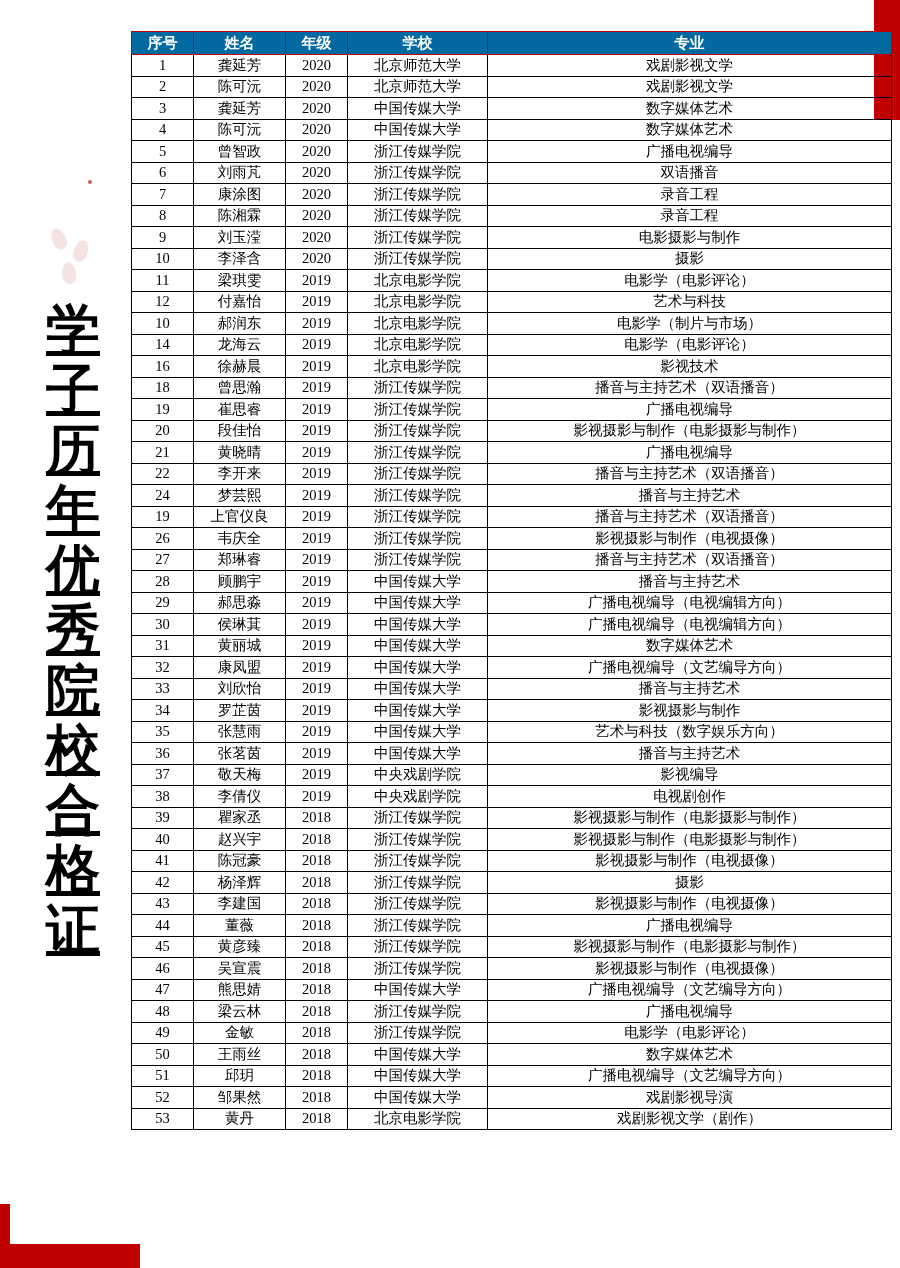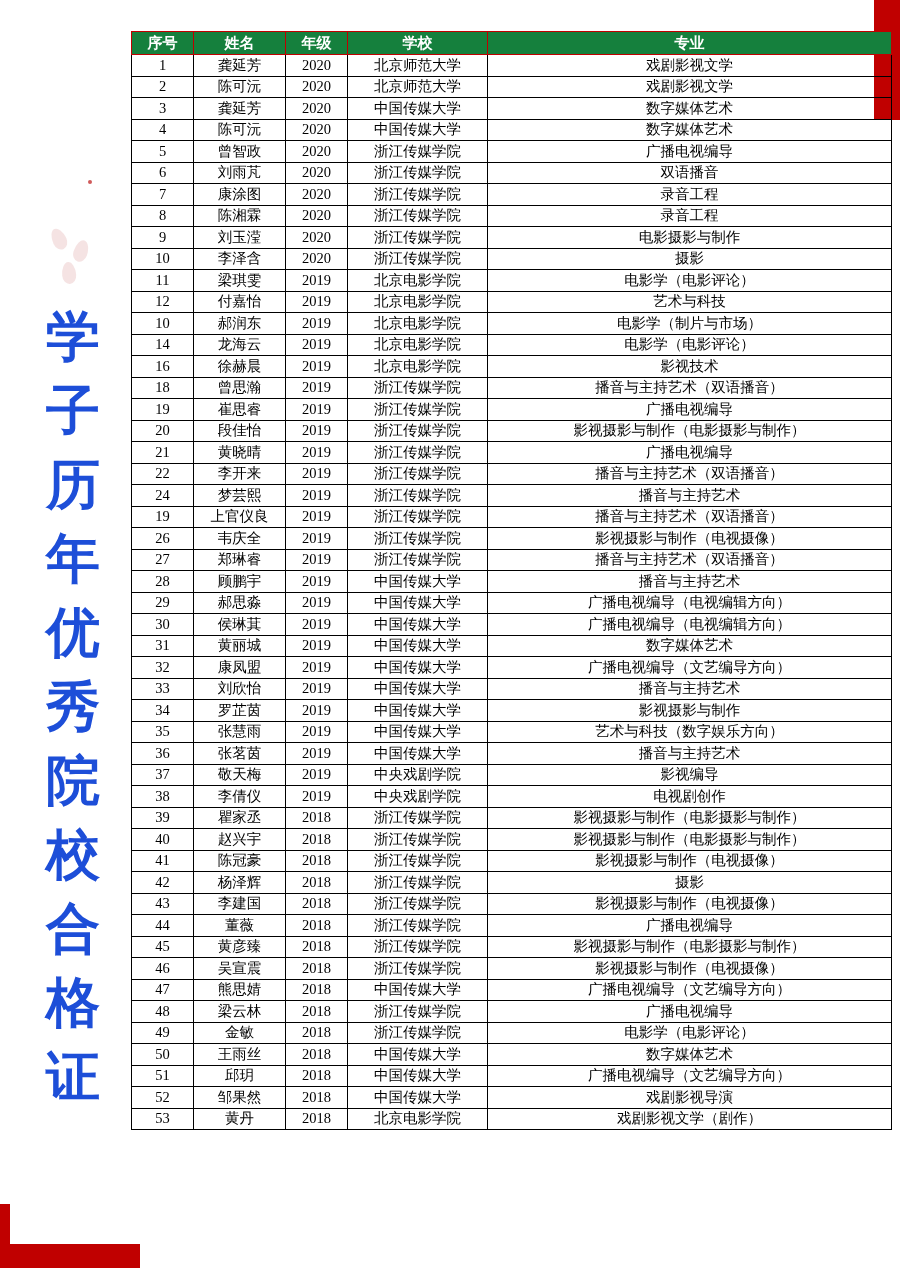--- a/index.html
+++ b/index.html
@@ -46,25 +46,26 @@
     background: #c00000;
   }
   .side-title {
     position: absolute;
     left: 34px;
     top: 300px;
     width: 78px;
     font-family: "Liberation Serif", "DejaVu Serif", serif;
     font-size: 54px;
     font-weight: bold;
-    line-height: 74px;
-    color: #1d4ed8;
+    line-height: 60px;
+    color: #000000;
     letter-spacing: 0px;
     text-align: center;
     word-break: break-all;
+    text-decoration: underline;
   }
   .deco-dot {
     position: absolute;
     left: 88px;
     top: 180px;
     width: 4px;
     height: 4px;
     background: #d05a5a;
     border-radius: 50%;
   }
@@ -93,21 +94,21 @@
     line-height: 17px;
     height: 20.5px;
     padding: 0;
     text-align: center;
     vertical-align: middle;
     color: #000000;
     white-space: nowrap;
     overflow: hidden;
   }
   table.records thead th {
-    background: #15803d;
+    background: #0369a1;
     color: #ffffff;
     font-weight: bold;
     height: 22px;
     font-size: 15px;
     border: 1px solid #c00000;
   }
   col.c-idx { width: 62px; }
   col.c-name { width: 92px; }
   col.c-year { width: 62px; }
   col.c-school { width: 140px; }

